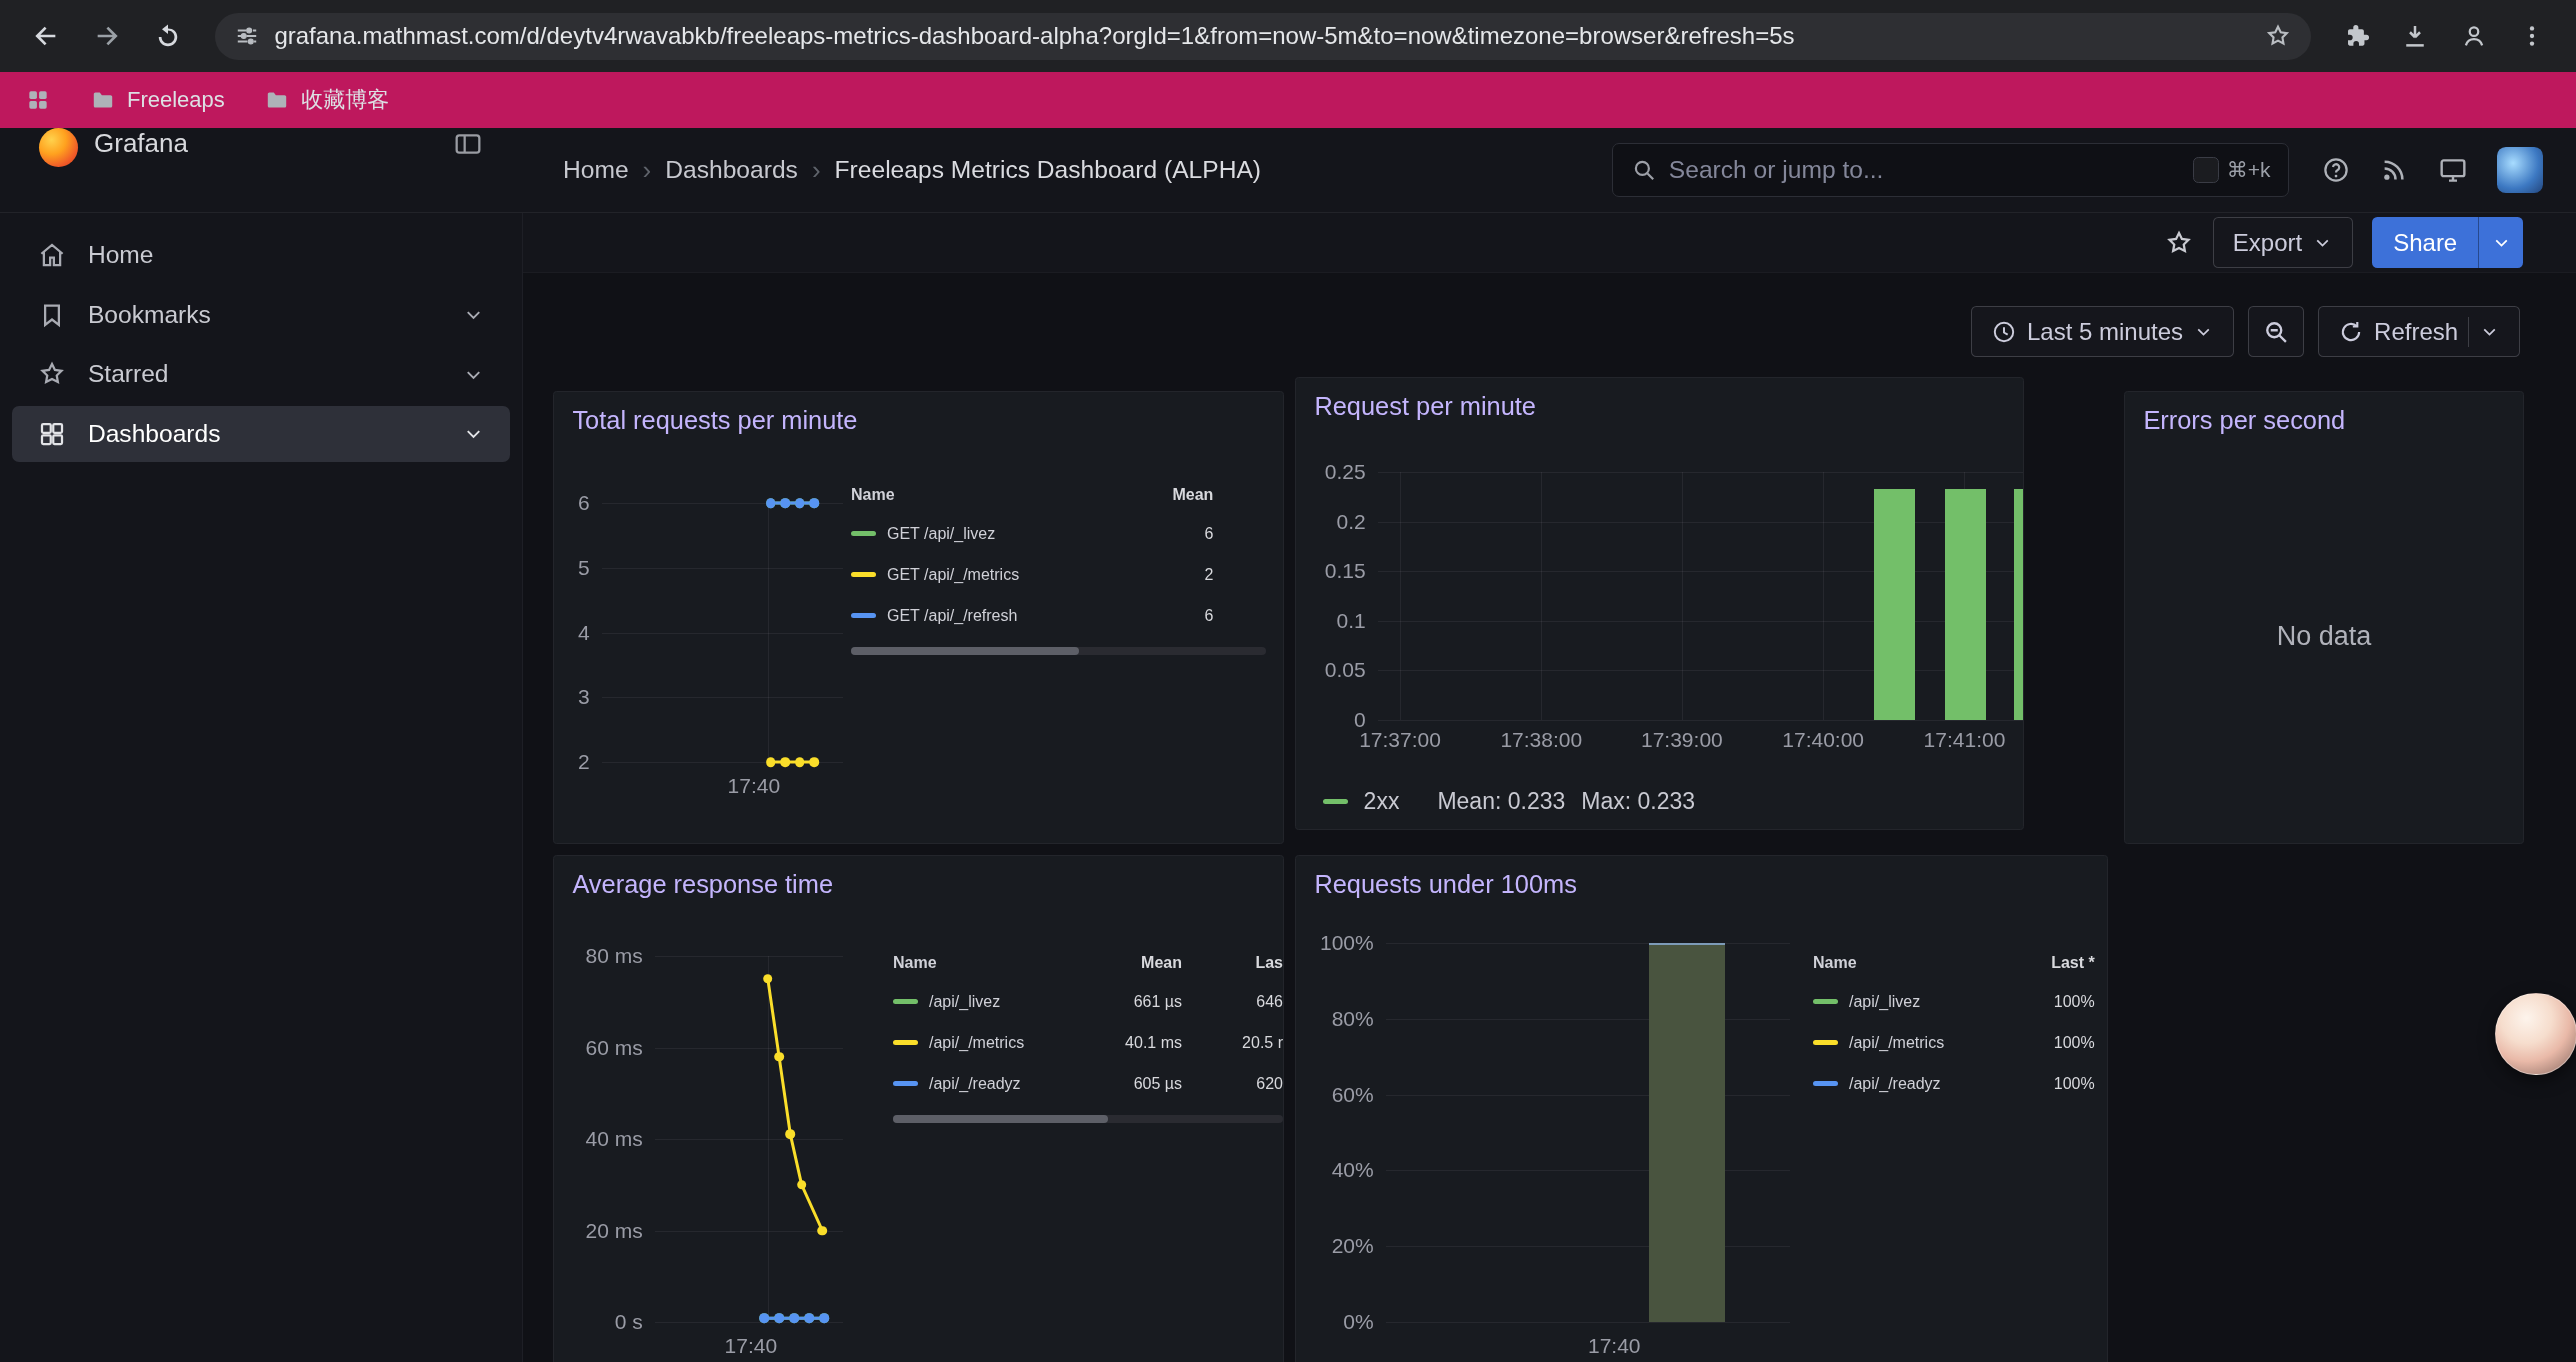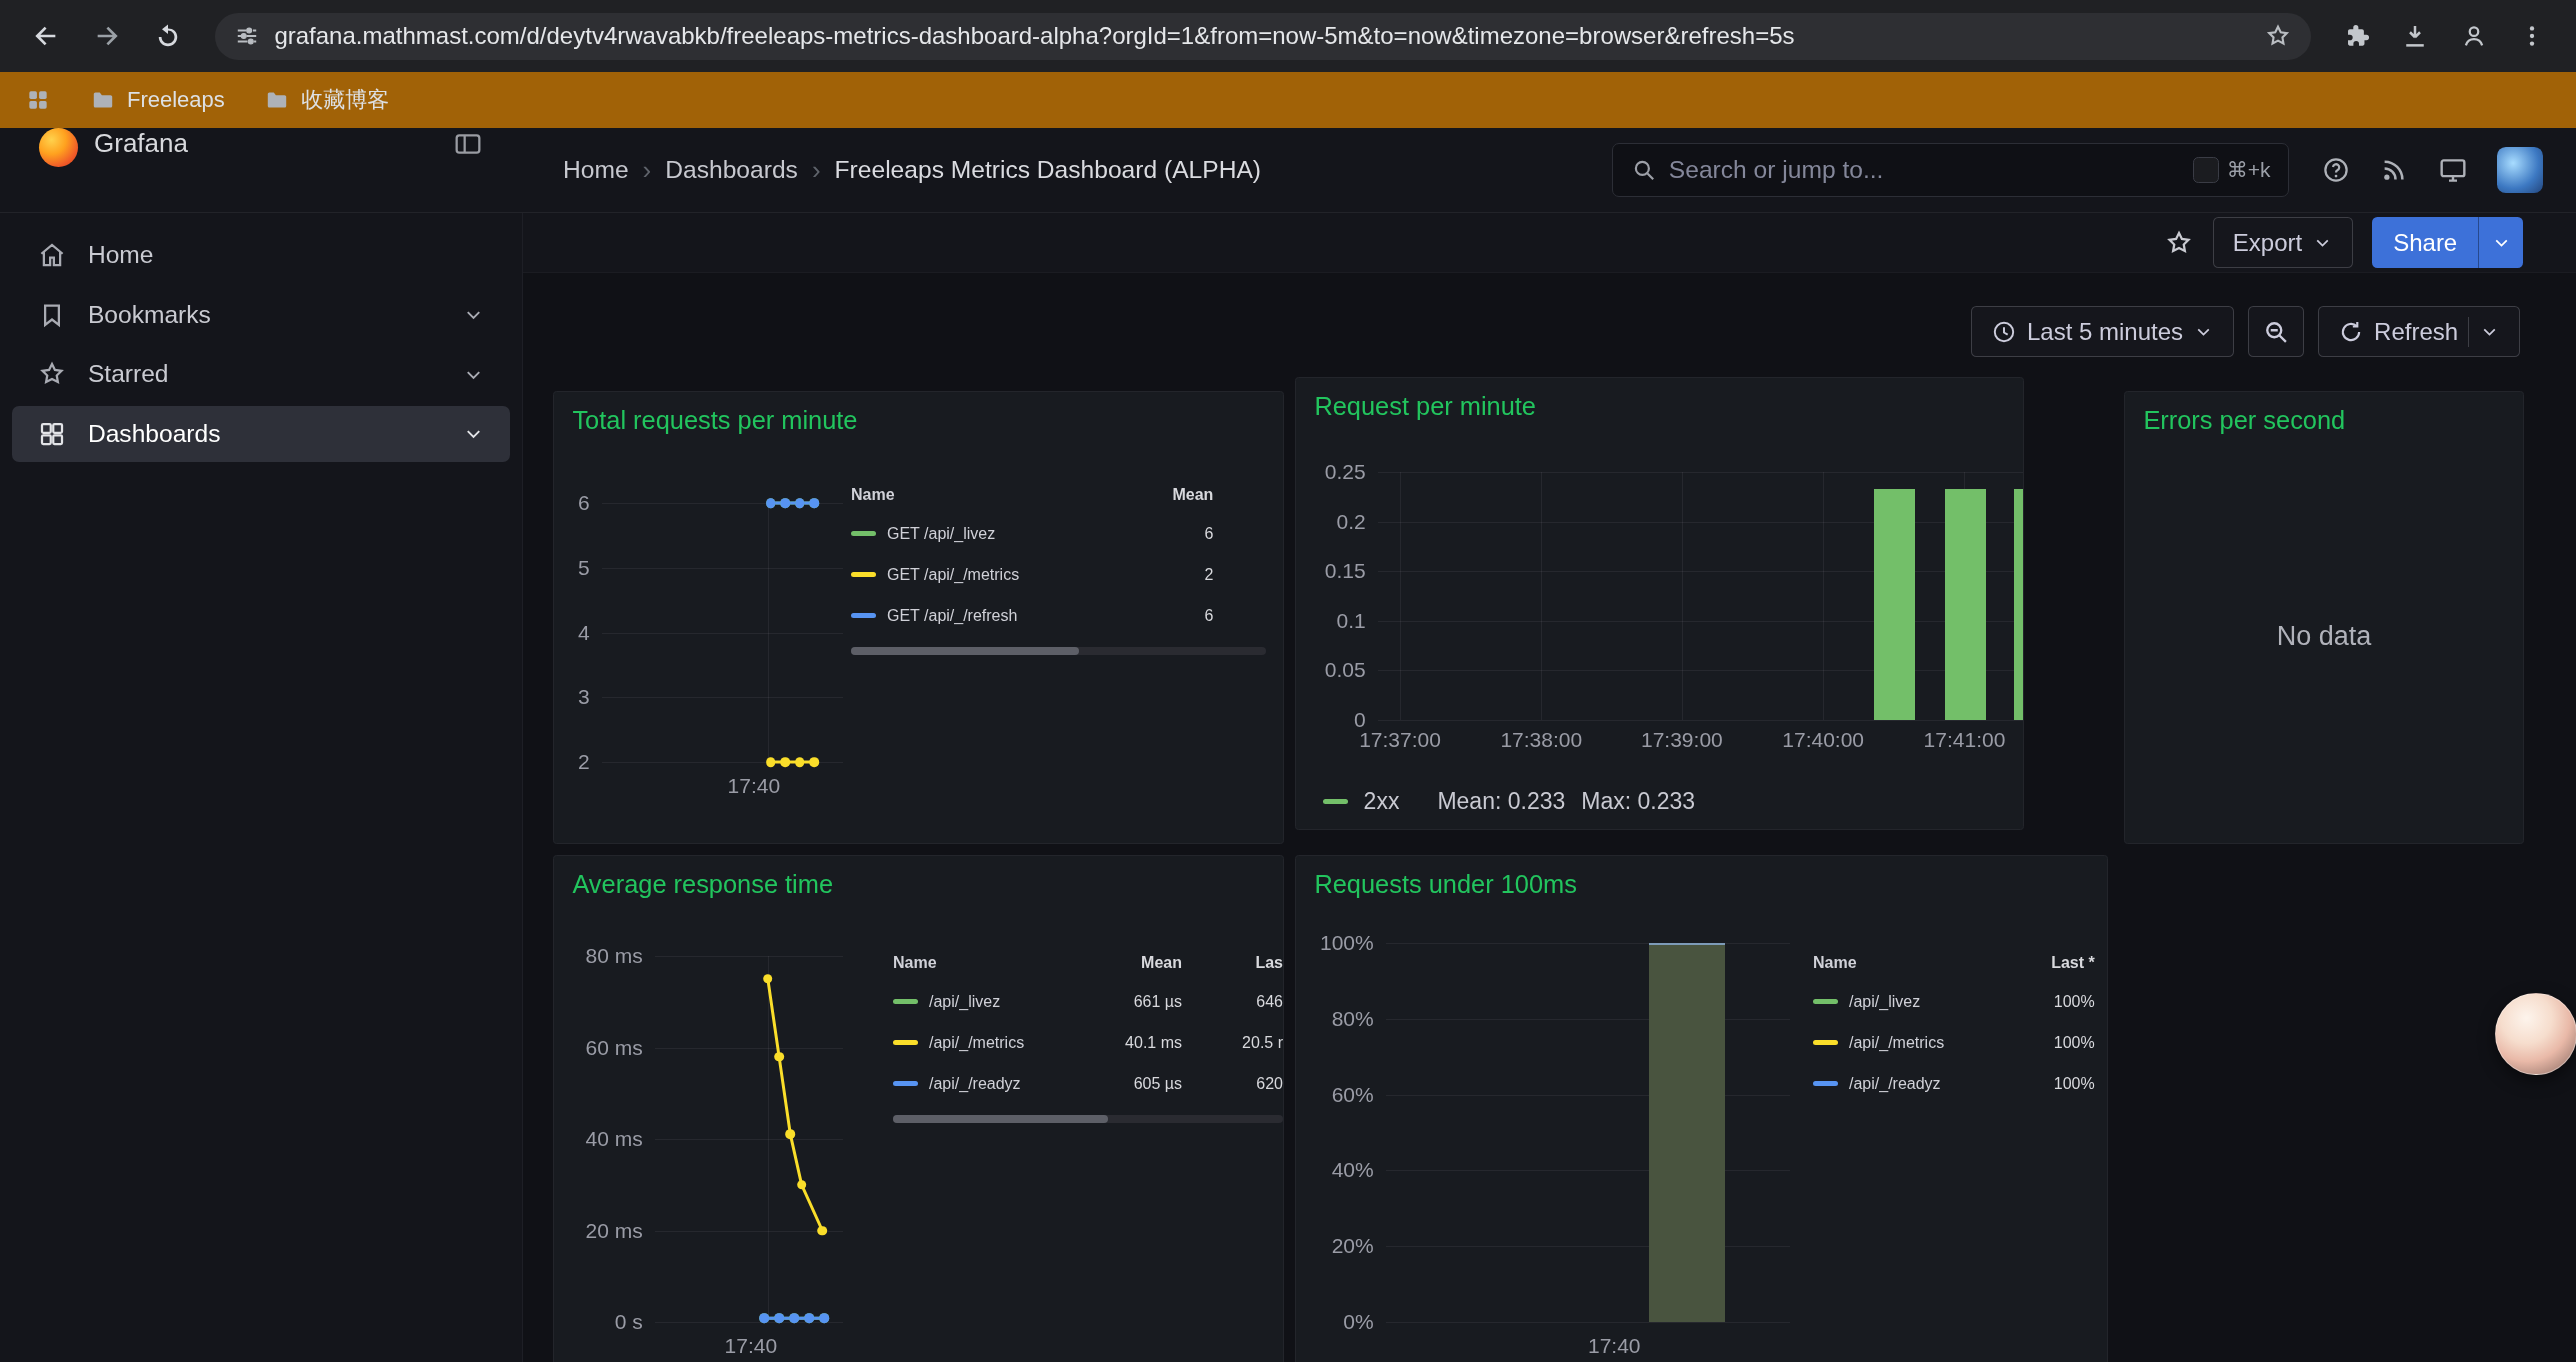--- a/index.html
+++ b/index.html
@@ -10,21 +10,21 @@
   .icon{display:inline-flex;align-items:center;justify-content:center;flex:none}
 
   
   .chrome{position:absolute;left:0;top:0;right:0;height:128px;background:#202124;z-index:40}
   .chrome-toolbar{height:72px;display:flex;align-items:center;padding:0 21px;gap:12.3px}
   .nav-btn{width:49px;height:49px;border-radius:50%;color:#d6d9de;display:flex;align-items:center;justify-content:center}
   .nav-btn.dim{color:#9aa0a6}
   .url-pill{flex:1;height:47px;background:#2e2f33;border-radius:24px;display:flex;align-items:center;padding:0 19px;margin:0 10.5px;gap:14px;min-width:0}
   .url-input{flex:1;color:#e5e7ea;font-size:24px;white-space:nowrap;overflow:hidden;min-width:0}
   .chrome-icon{width:46px;height:46px;display:flex;align-items:center;justify-content:center;color:#c3c7cc}
-  .bookmarks{height:56px;display:flex;align-items:center;padding:0 24.6px;gap:39px;background:#a16207}
+  .bookmarks{height:56px;display:flex;align-items:center;padding:0 24.6px;gap:39px;background:#be185d}
   .bm-item{display:flex;align-items:center;gap:11.4px;color:#dde0e4;font-size:22px}
   .bm-item .icon{color:#aeb2b8}
 
   
   .gf-header{position:absolute;top:128px;left:0;right:0;height:85px;background:#14151b;border-bottom:0.9px solid #222329;display:flex;align-items:center;z-index:30}
   .gf-left{width:523px;display:flex;align-items:flex-start;padding:0 39px;height:100%;flex:none}
   .gf-logo{width:39px;height:39px;border-radius:50%;background:radial-gradient(circle at 32% 30%,#ffd24d 0%,#ffa21f 38%,#f05a28 72%,#d03a10 100%)}
   .gf-brand{color:#d8d9dd;font-size:26px;font-weight:500;margin-left:16px}
   .gf-toggle{margin-left:auto;color:#9a9ca3}
   .breadcrumbs{display:flex;align-items:center;gap:14px;margin-left:40px;font-size:24.6px}
@@ -55,21 +55,21 @@
   .btn{display:flex;align-items:center;gap:10px;height:51px;padding:0 19px;border:0.9px solid rgba(204,204,220,.22);border-radius:5.3px;color:#ccccdc;font-size:24px;background:#15161c}
   .caret{color:inherit}
   .share-btn{display:flex;height:51px;border-radius:5.3px;overflow:hidden;font-size:24px;color:#fff}
   .share-main{background:#3d71d9;display:flex;align-items:center;padding:0 21px;gap:8.8px}
   .share-caret{background:#3d71d9;border-left:0.9px solid rgba(0,0,0,.35);display:flex;align-items:center;padding:0 11.4px}
   .time-row{height:117px;display:flex;align-items:center;justify-content:flex-end;gap:14px;padding-right:56px}
   .sq-btn{width:56px;justify-content:center;padding:0}
 
   
   .panel{position:absolute;background:#181b20;border:0.9px solid #23252b;border-radius:3.5px;overflow:hidden}
-  .panel-title{position:absolute;top:14px;left:18.4px;font-size:25.4px;color:#22c55e;font-weight:500}
+  .panel-title{position:absolute;top:14px;left:18.4px;font-size:25.4px;color:#c4b5fd;font-weight:500}
   #p1{left:30px;top:178px;width:731px;height:453px}
   #p2{left:772px;top:164px;width:729px;height:453px}
   #p3{left:1601px;top:178px;width:400px;height:453px}
   #p4{left:30px;top:642px;width:731px;height:535px}
   #p5{left:772px;top:642px;width:813px;height:535px}
   .no-data{position:absolute;top:54%;left:0;right:0;transform:translateY(-50%);text-align:center;font-size:27px;color:#b0b2ba}
 
   
   .chart{position:absolute}
   #p1 .chart{left:0;top:111px;width:289px;height:298px;--ylw:48px;--xlh:39px}

